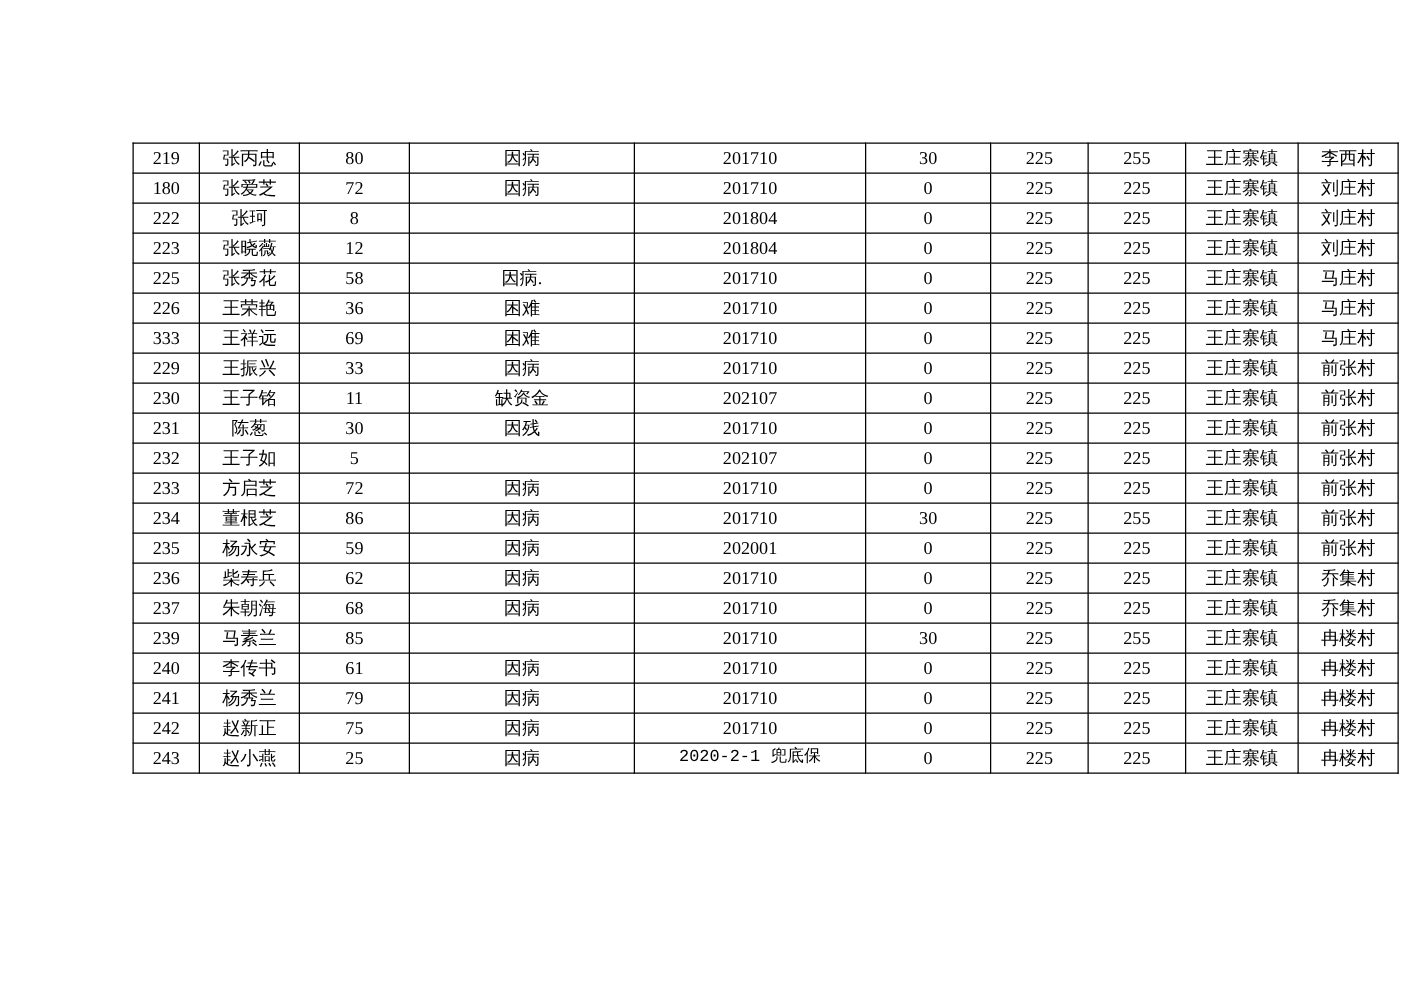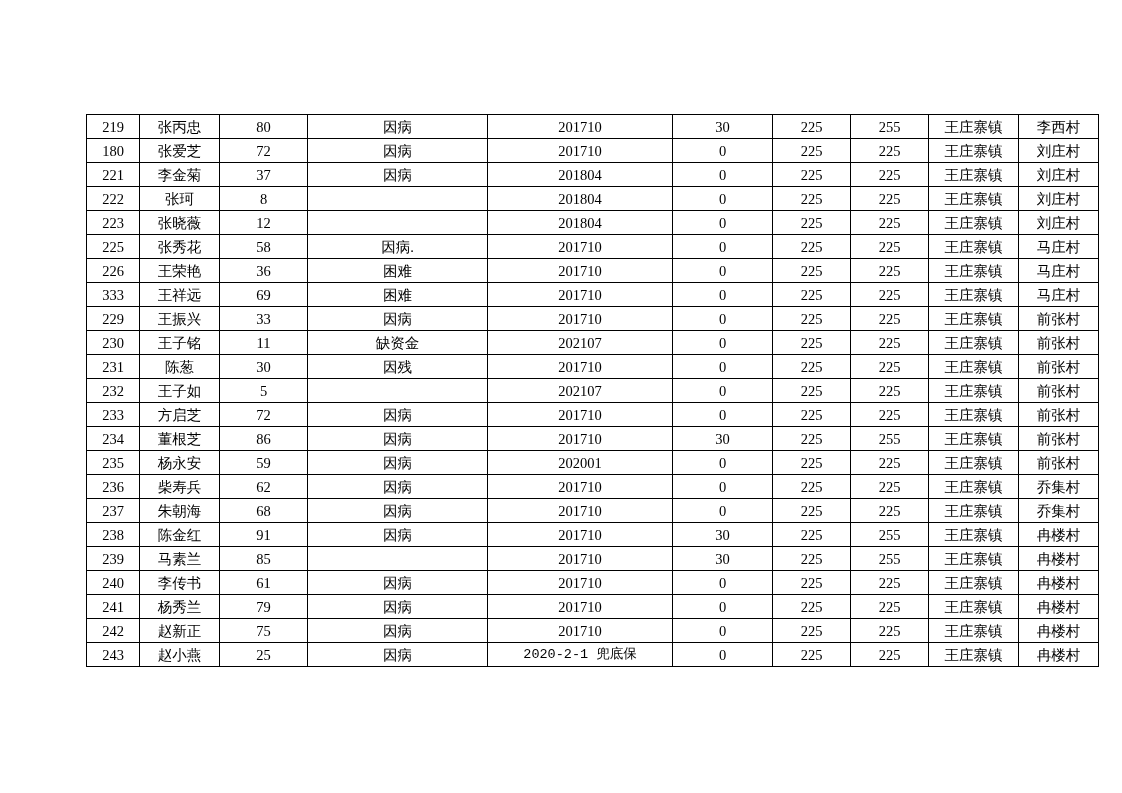--- a/index.html
+++ b/index.html
@@ -15,21 +15,21 @@
     overflow: hidden;
   }
   .page {
     position: relative;
     width: 1122px;
     height: 793px;
     box-sizing: border-box;
   }
   .table-wrap {
     position: absolute;
-    left: 86px;
+    left: 106px;
     top: 114px;
     width: 952px;
   }
   table.data {
     border-collapse: collapse;
     table-layout: fixed;
     width: 952px;
     font-size: 14.5px;
   }
   table.data td {
@@ -95,32 +95,20 @@
             <td class="num">72</td>
             <td class="cn">因病</td>
             <td class="num">201710</td>
             <td class="num">0</td>
             <td class="num">225</td>
             <td class="num">225</td>
             <td class="cn">王庄寨镇</td>
             <td class="cn">刘庄村</td>
           </tr>
           <tr>
-            <td class="num">221</td>
-            <td class="cn">李金菊</td>
-            <td class="num">37</td>
-            <td class="cn">因病</td>
-            <td class="num">201804</td>
-            <td class="num">0</td>
-            <td class="num">225</td>
-            <td class="num">225</td>
-            <td class="cn">王庄寨镇</td>
-            <td class="cn">刘庄村</td>
-          </tr>
-          <tr>
             <td class="num">222</td>
             <td class="cn">张珂</td>
             <td class="num">8</td>
             <td class="cn"></td>
             <td class="num">201804</td>
             <td class="num">0</td>
             <td class="num">225</td>
             <td class="num">225</td>
             <td class="cn">王庄寨镇</td>
             <td class="cn">刘庄村</td>
@@ -273,32 +261,20 @@
             <td class="num">237</td>
             <td class="cn">朱朝海</td>
             <td class="num">68</td>
             <td class="cn">因病</td>
             <td class="num">201710</td>
             <td class="num">0</td>
             <td class="num">225</td>
             <td class="num">225</td>
             <td class="cn">王庄寨镇</td>
             <td class="cn">乔集村</td>
-          </tr>
-          <tr>
-            <td class="num">238</td>
-            <td class="cn">陈金红</td>
-            <td class="num">91</td>
-            <td class="cn">因病</td>
-            <td class="num">201710</td>
-            <td class="num">30</td>
-            <td class="num">225</td>
-            <td class="num">255</td>
-            <td class="cn">王庄寨镇</td>
-            <td class="cn">冉楼村</td>
           </tr>
           <tr>
             <td class="num">239</td>
             <td class="cn">马素兰</td>
             <td class="num">85</td>
             <td class="cn"></td>
             <td class="num">201710</td>
             <td class="num">30</td>
             <td class="num">225</td>
             <td class="num">255</td>

